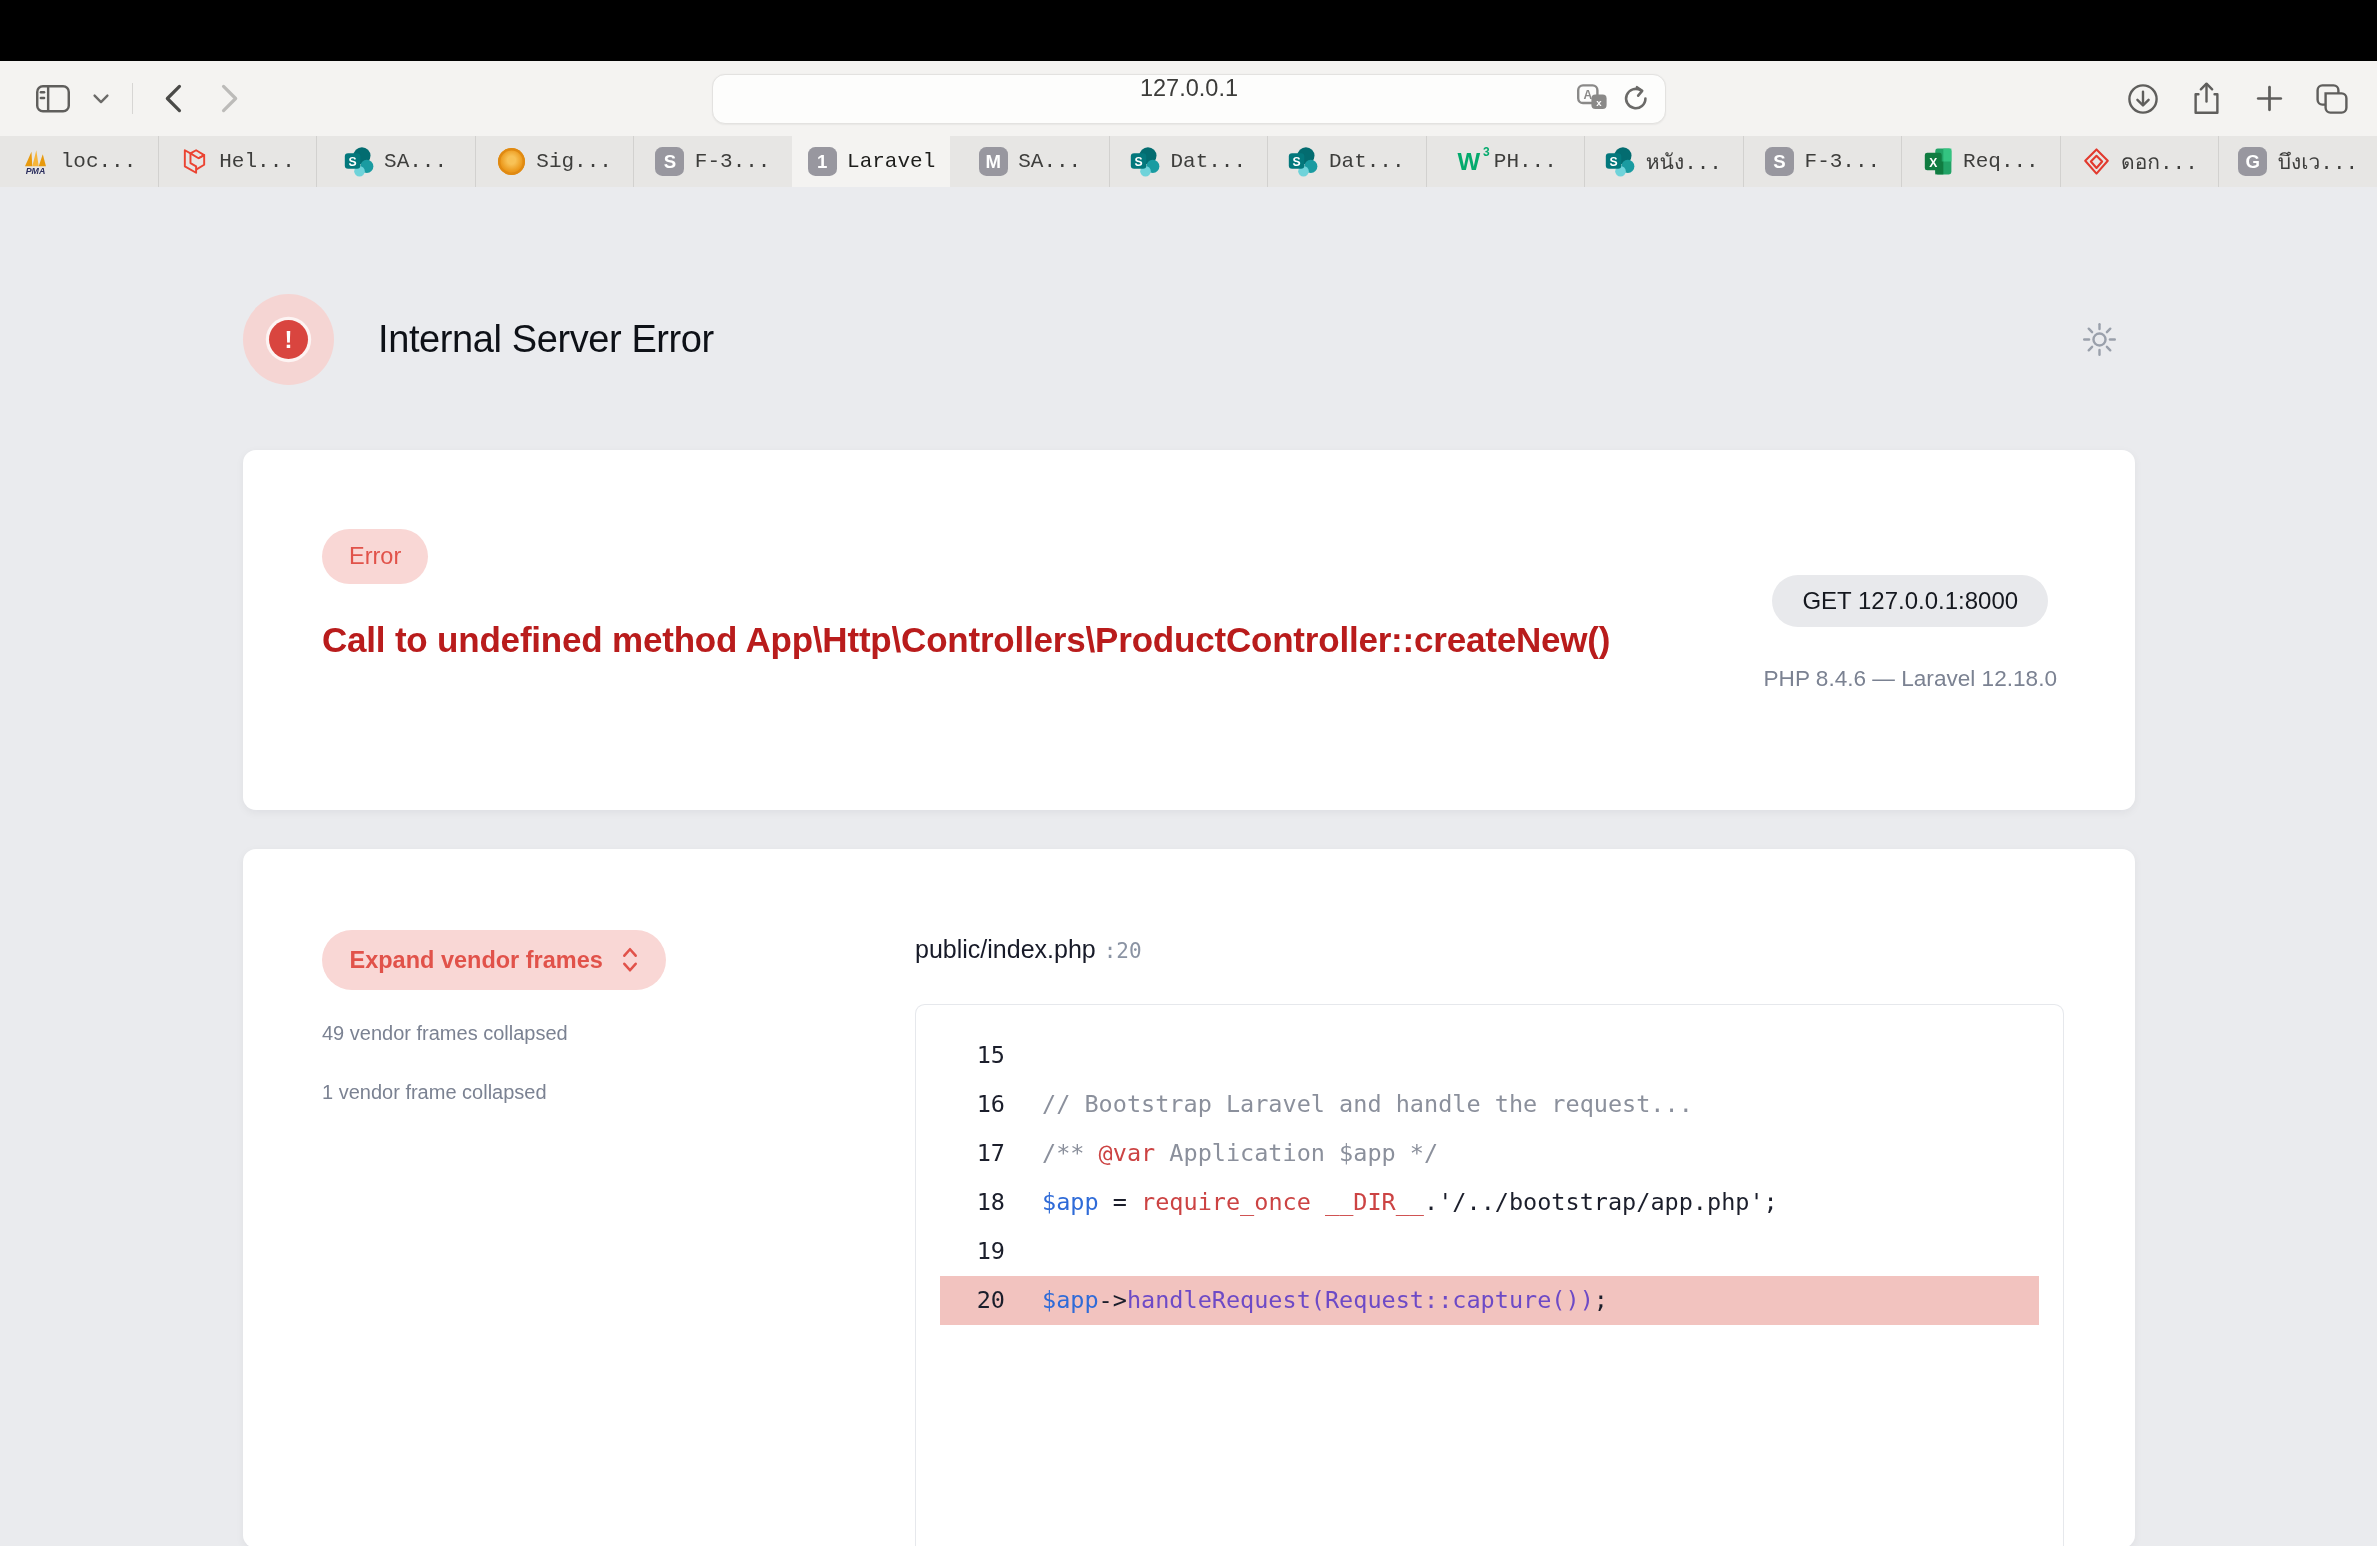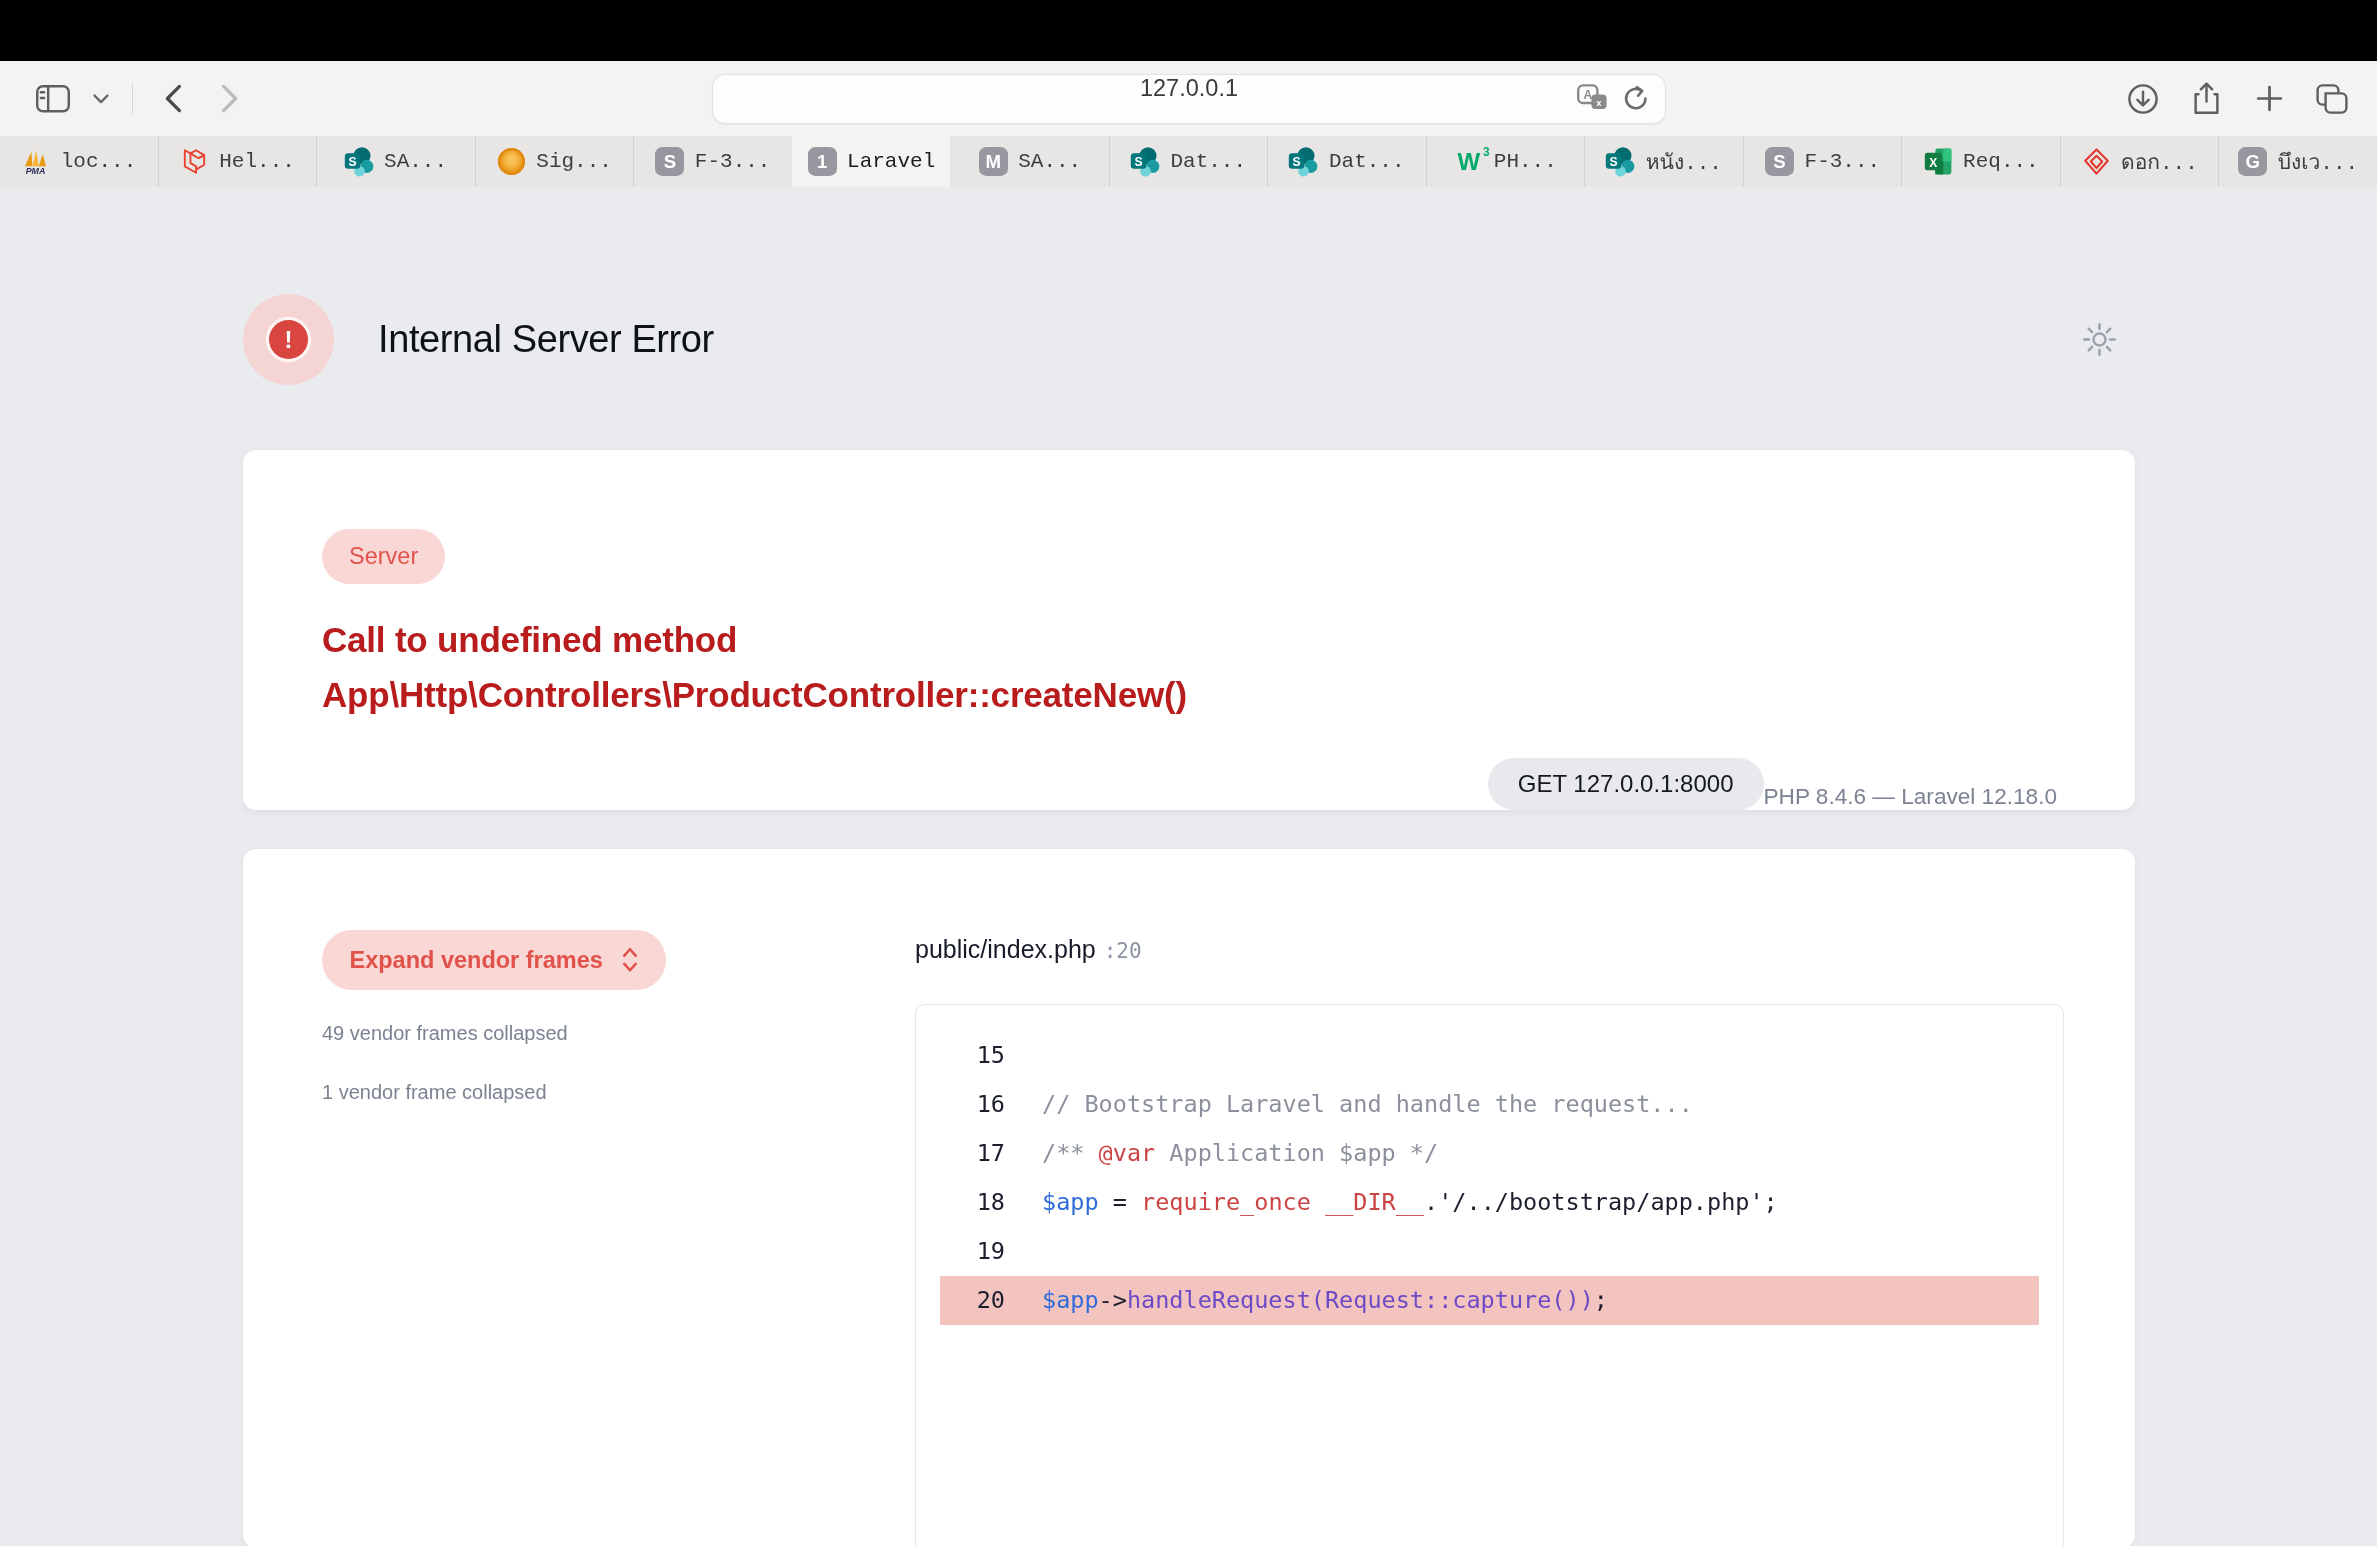--- a/index.html
+++ b/index.html
@@ -41,21 +41,21 @@
   .page-head { margin-top:107px; display:flex; align-items:center; position:relative; height:91px; }
   .err-bubble { width:91px; height:91px; border-radius:50%; background:#f5d5d3; display:flex; align-items:center; justify-content:center; }
   .err-dot { width:39px; height:39px; border-radius:50%; background:#d9453f; box-shadow:0 0 0 3.2px #fdf4f3; color:#fff; font-weight:700; font-size:24px; display:flex; align-items:center; justify-content:center; line-height:1; }
   .page-title { margin-left:44px; font-size:38px; font-weight:400; color:#0e1117; letter-spacing:-0.4px; }
   .theme-toggle { position:absolute; right:14.6px; top:24px; width:42px; height:42px; display:flex; align-items:center; justify-content:center; cursor:default; }
 
   .card { background:#fff; border-radius:13px; box-shadow:0 2.4px 8px rgba(23,25,35,0.05); }
   .card1 { margin-top:65px; height:360px; padding:79px 78px 0 79px; display:flex; justify-content:space-between; }
   .badge-error { display:inline-flex; align-items:center; height:55px; padding:0 27px; border-radius:27.5px; background:#f9d7d5; color:#e1524a; font-size:23.5px; font-weight:500; }
   .err-message { margin-top:28px; font-size:35px; line-height:55px; font-weight:600; color:#b91c1c; max-width:1423px; letter-spacing:-0.2px; }
-  .card1-meta { display:flex; flex-direction:row; align-items:flex-end; margin-top:46px; flex:0 0 auto; }
+  .card1-meta { display:flex; flex-direction:column; align-items:center; margin-top:46px; flex:0 0 auto; }
   .req-pill { display:inline-flex; align-items:center; height:52px; padding:0 30px; border-radius:26px; background:#e8e9ec; color:#15181f; font-size:24px; font-weight:500; }
   .versions { margin-top:39px; font-size:22.6px; color:#7b8292; }
 
   .card2 { margin-top:39px; height:699px; padding:81px 71px 0 79px; display:flex; gap:39px; overflow:hidden; }
   .frames-col { width:554px; flex:0 0 auto; }
   .expand-btn { display:inline-flex; align-items:center; gap:18px; height:60px; padding:0 27.5px; border-radius:30px; background:#f9d7d5; border:none; color:#e1524a; font-size:23.5px; font-weight:600; font-family:inherit; cursor:pointer; }
   .collapsed-note { margin-top:32px; font-size:20px; color:#7b8292; }
   .frame-item { margin-top:31px; height:81px; background:#f0f1f4; border-left:4px solid #e4423b; padding:13px 0 0 24px; cursor:pointer; }
   .frame-file { font-size:22.6px; color:#171a28; }
   .frame-file .mono { font-family:"DejaVu Sans Mono","Liberation Mono",monospace; font-size:21px; }
@@ -320,21 +320,21 @@
               <line x1="32.2" y1="32.2" x2="36.4" y2="36.4"></line>
               <line x1="9.6" y1="36.4" x2="13.8" y2="32.2"></line>
               <line x1="32.2" y1="13.8" x2="36.4" y2="9.6"></line>
             </g>
           </svg>
       </div>
     </div>
 
     <div class="card card1">
       <div>
-        <span class="badge-error">Server</span>
+        <span class="badge-error">Error</span>
         <div class="err-message">Call to undefined method App\Http\Controllers\ProductController::createNew()</div>
       </div>
       <div class="card1-meta">
         <span class="req-pill">GET 127.0.0.1:8000</span>
         <span class="versions">PHP 8.4.6 — Laravel 12.18.0</span>
       </div>
     </div>
 
     <div class="card card2">
       <div class="frames-col">

